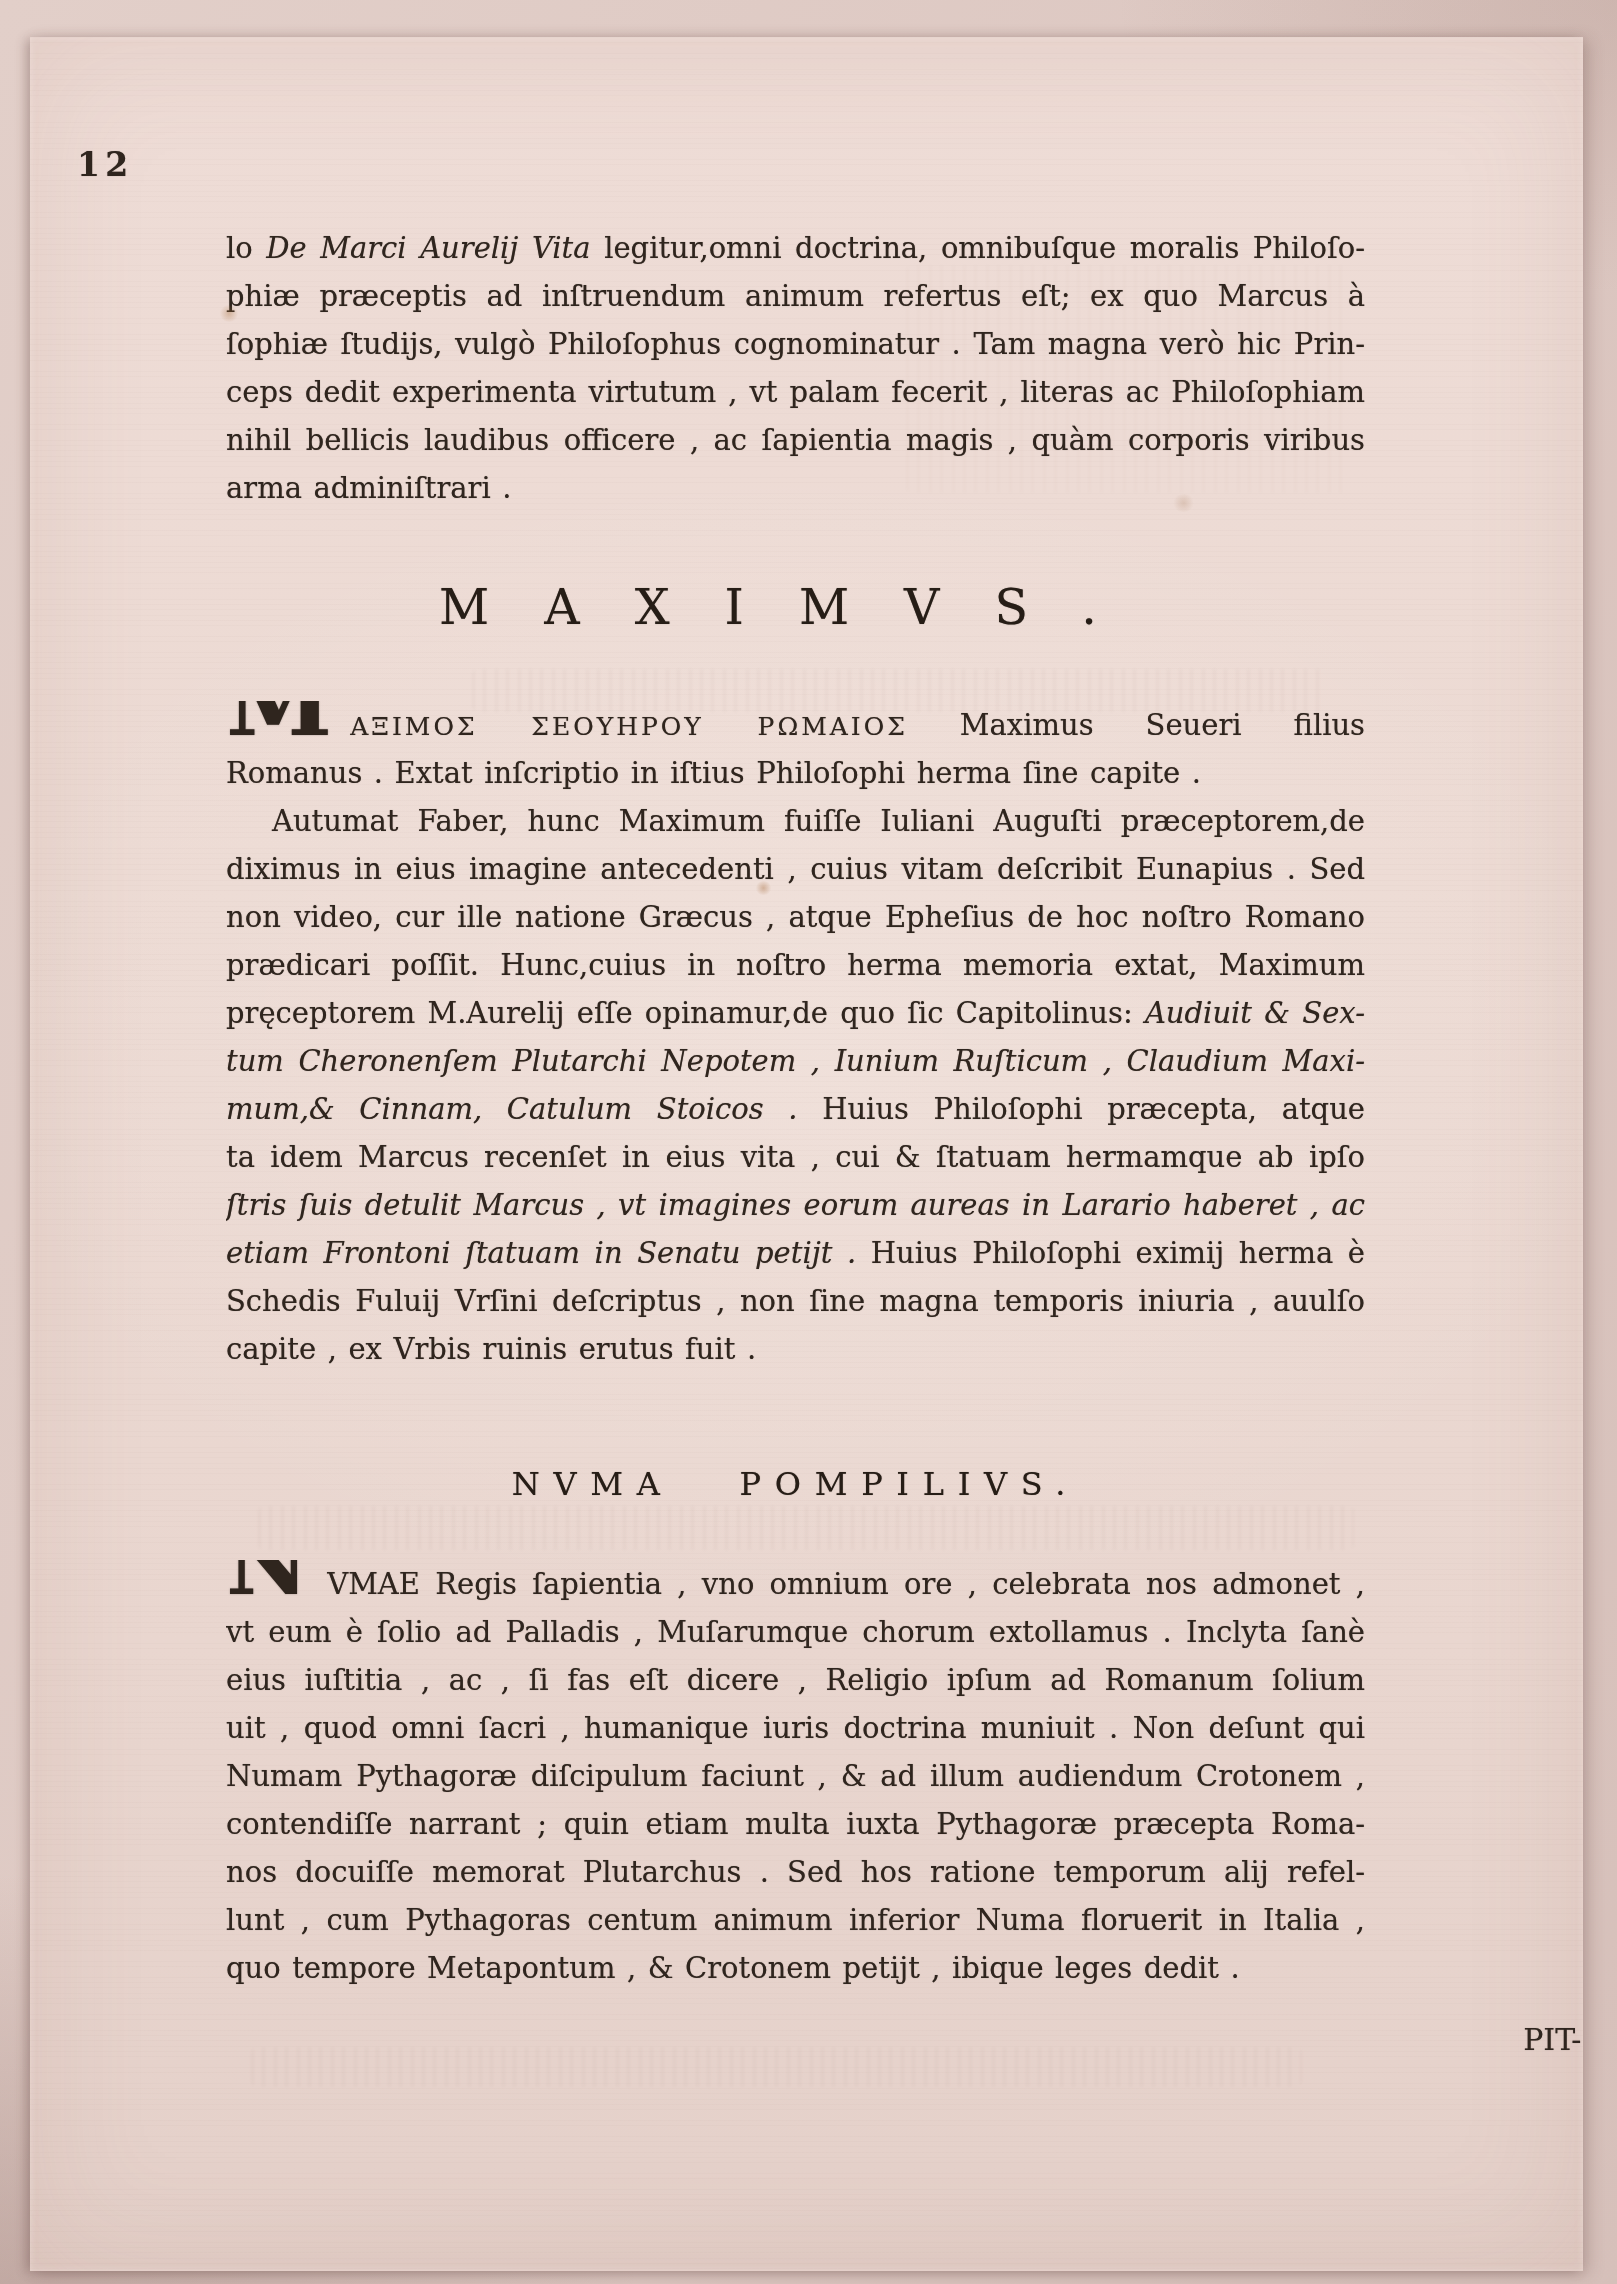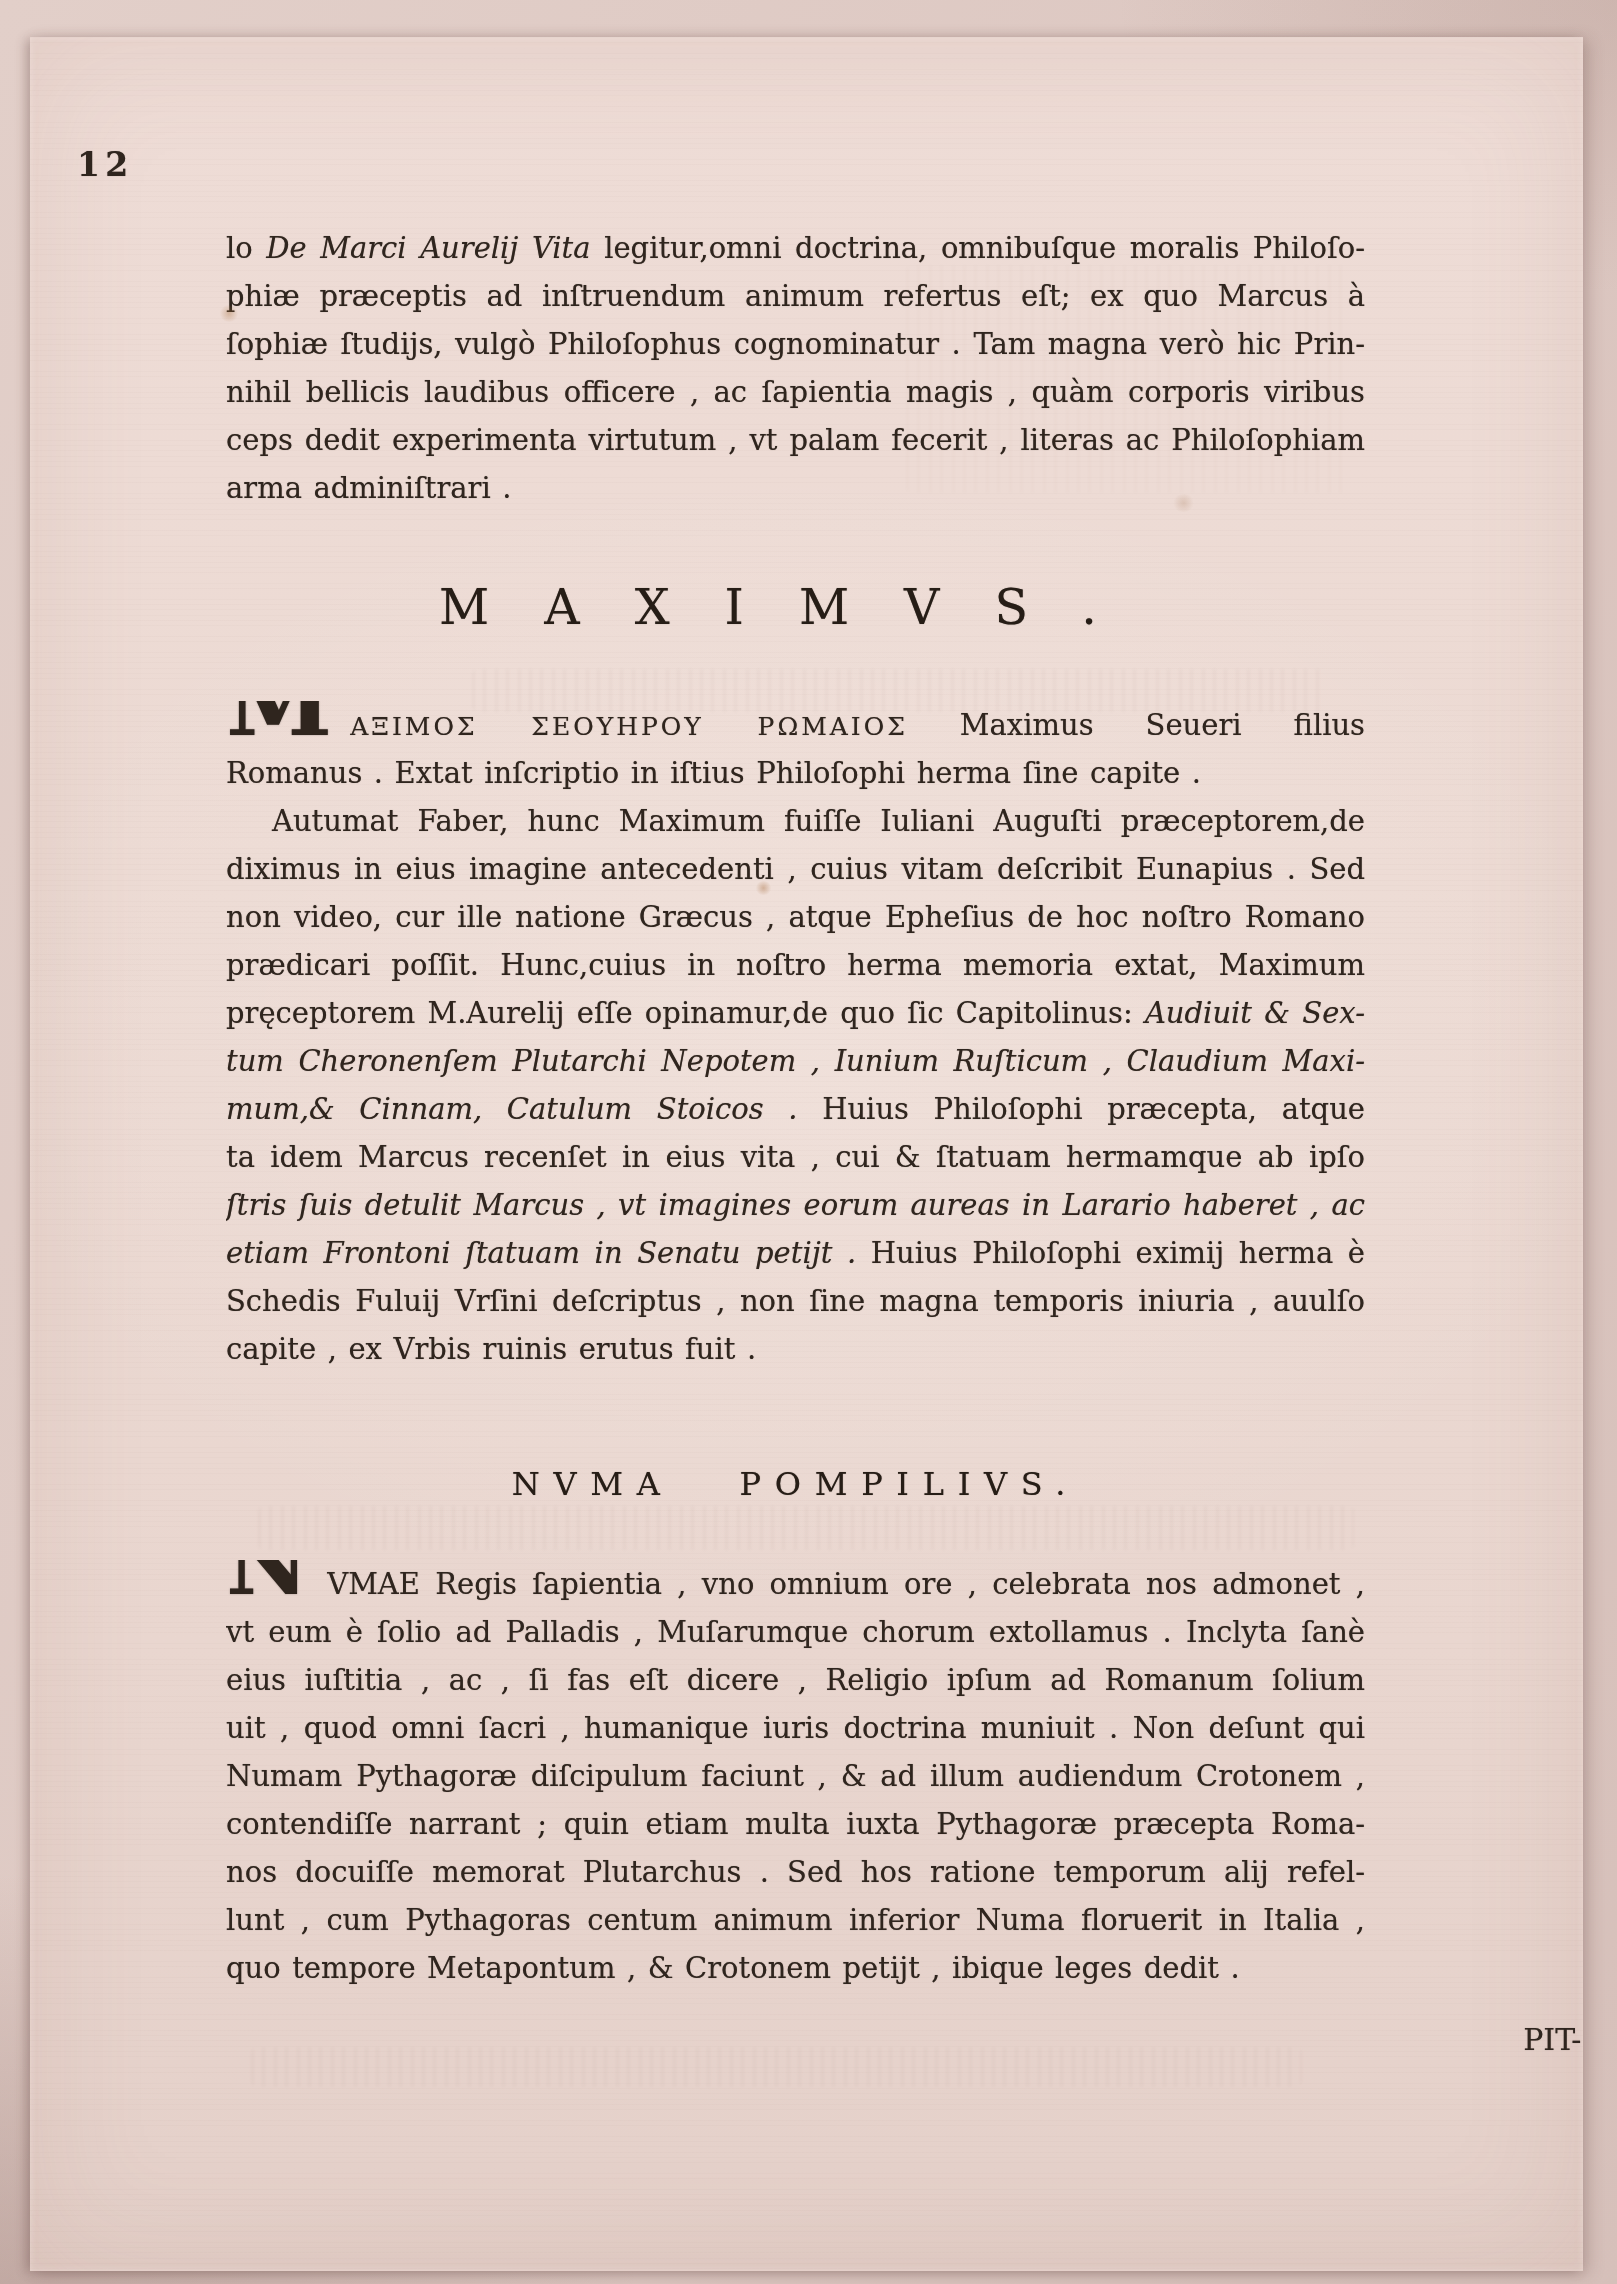--- a/index.html
+++ b/index.html
@@ -76,22 +76,22 @@
 <div class="screenshot">
   <div class="sheet">
 
     <div class="page-number">12</div>
 
     <div class="textblock" id="textblock">
         <div class="block para" style="top: 187px;">
           <div class="line just"><span>lo </span><span class="it">De Marci Aurelij Vita </span><span>legitur,omni doctrina, omnibuſque moralis Philoſo-</span></div>
           <div class="line just"><span>phiæ præceptis ad inſtruendum animum refertus eſt; ex quo Marcus à Philo-</span></div>
           <div class="line just"><span>ſophiæ ſtudijs, vulgò Philoſophus cognominatur . Tam magna verò hic Prin-</span></div>
+          <div class="line just"><span>ceps dedit experimenta virtutum , vt palam fecerit , literas ac Philoſophiam</span></div>
           <div class="line just"><span>nihil bellicis laudibus officere , ac ſapientia magis , quàm corporis viribus</span></div>
-          <div class="line just"><span>ceps dedit experimenta virtutum , vt palam fecerit , literas ac Philoſophiam</span></div>
           <div class="line"><span>arma adminiſtrari .</span></div>
         </div>
         <div class="block heading" style="top: 541px; font-size: 49px; letter-spacing: 55px;">MAXIMVS.</div>
         <div class="block para" style="top: 664px;">
           <div class="line just"><span class="cap" style="font-size: 96px;">M</span><span class="gk">ΑΞΙΜΟΣ ΣΕΟΥΗΡΟΥ ΡΩΜΑΙΟΣ</span><span> Maximus Seueri filius</span></div>
           <div class="line"><span>Romanus . Extat inſcriptio in iſtius Philoſophi herma ſine capite .</span></div>
         </div>
         <div class="block para" style="top: 760px;">
           <div class="line just" style="padding-left: 46px;"><span>Autumat Faber, hunc Maximum fuiſſe Iuliani Auguſti præceptorem,de quo</span></div>
           <div class="line just"><span>diximus in eius imagine antecedenti , cuius vitam deſcribit Eunapius . Sed</span></div>

